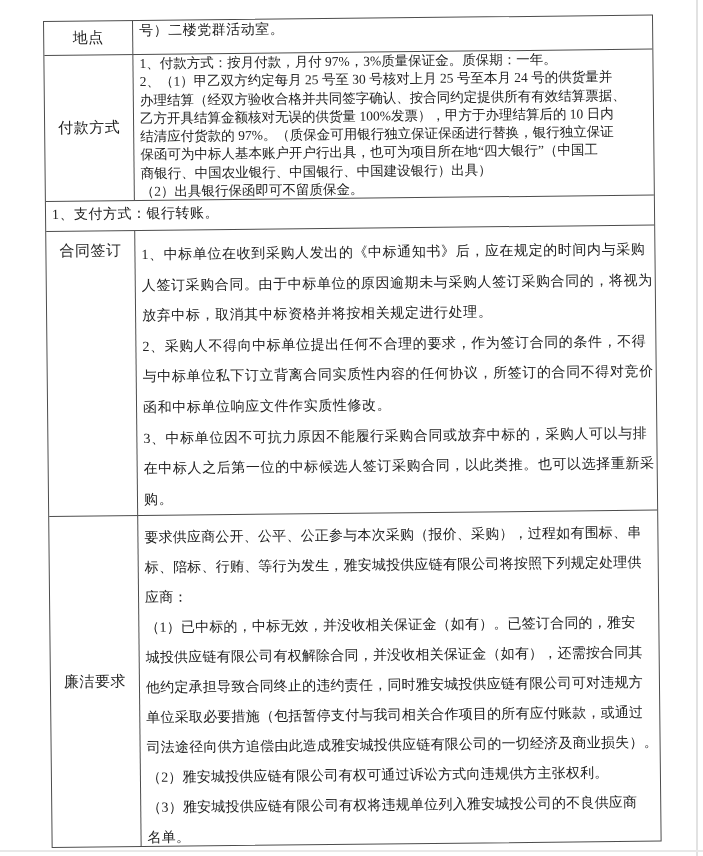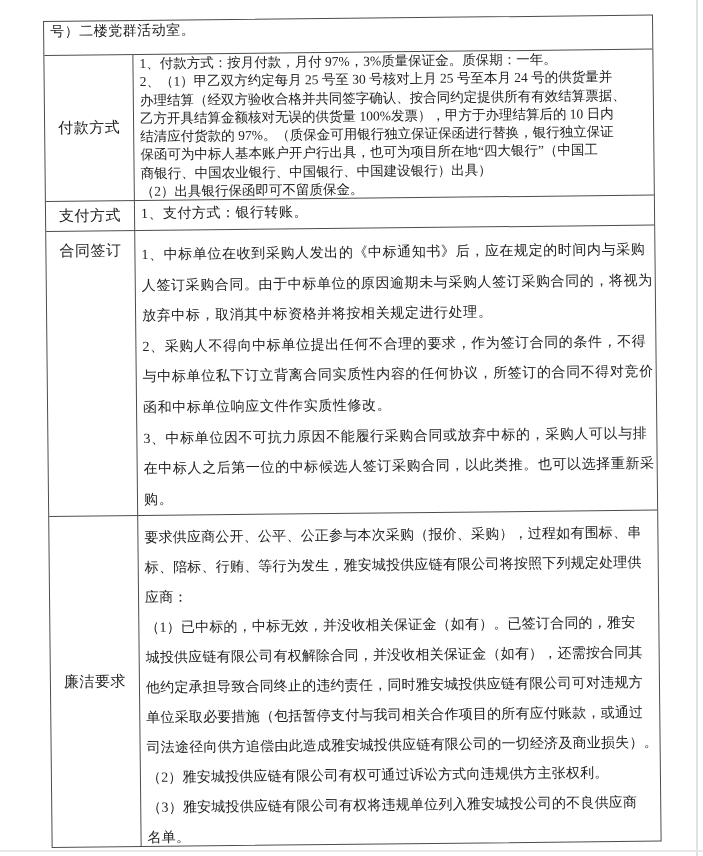--- a/index.html
+++ b/index.html
@@ -89,41 +89,41 @@
   .row-integrity { height: 330px; }
   .row-integrity .content-cell { padding-top: 7px; }
   .row-integrity .line { font-size: 14px; line-height: 30px; letter-spacing: 0.2px; }
 </style>
 </head>
 <body>
 
 <div class="doc-table">
 
   <div class="row row-place">
+    <div class="label-cell">地点</div>
     <div class="content-cell">
       <div class="line">号）二楼党群活动室。</div>
     </div>
   </div>
 
   <div class="row row-payment">
     <div class="label-cell">付款方式</div>
     <div class="content-cell">
       <div class="line">1、付款方式：按月付款，月付 97%，3%质量保证金。质保期：一年。</div>
       <div class="line">2、（1）甲乙双方约定每月 25 号至 30 号核对上月 25 号至本月 24 号的供货量并</div>
       <div class="line">办理结算（经双方验收合格并共同签字确认、按合同约定提供所有有效结算票据、</div>
       <div class="line">乙方开具结算金额核对无误的供货量 100%发票），甲方于办理结算后的 10 日内</div>
       <div class="line">结清应付货款的 97%。（质保金可用银行独立保证保函进行替换，银行独立保证</div>
       <div class="line">保函可为中标人基本账户开户行出具，也可为项目所在地“四大银行”（中国工</div>
       <div class="line">商银行、中国农业银行、中国银行、中国建设银行）出具）</div>
       <div class="line">（2）出具银行保函即可不留质保金。</div>
     </div>
   </div>
 
   <div class="row row-paytype">
-    <div class="label-cell">支付方式</div>
     <div class="content-cell">
       <div class="line">1、支付方式：银行转账。</div>
     </div>
   </div>
 
   <div class="row row-contract">
     <div class="label-cell label-top">合同签订</div>
     <div class="content-cell">
       <div class="line">1、中标单位在收到采购人发出的《中标通知书》后，应在规定的时间内与采购</div>
       <div class="line">人签订采购合同。由于中标单位的原因逾期未与采购人签订采购合同的，将视为</div>

